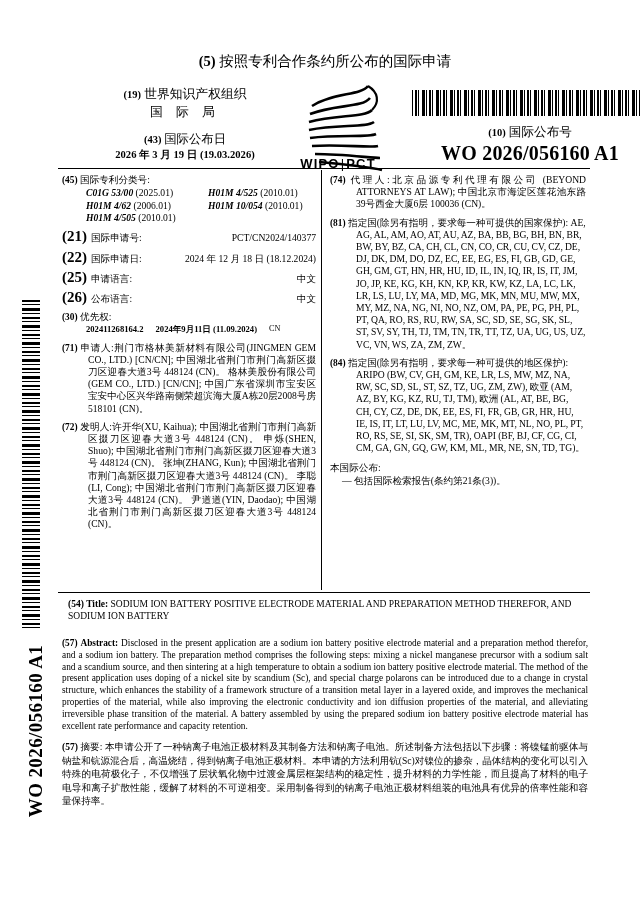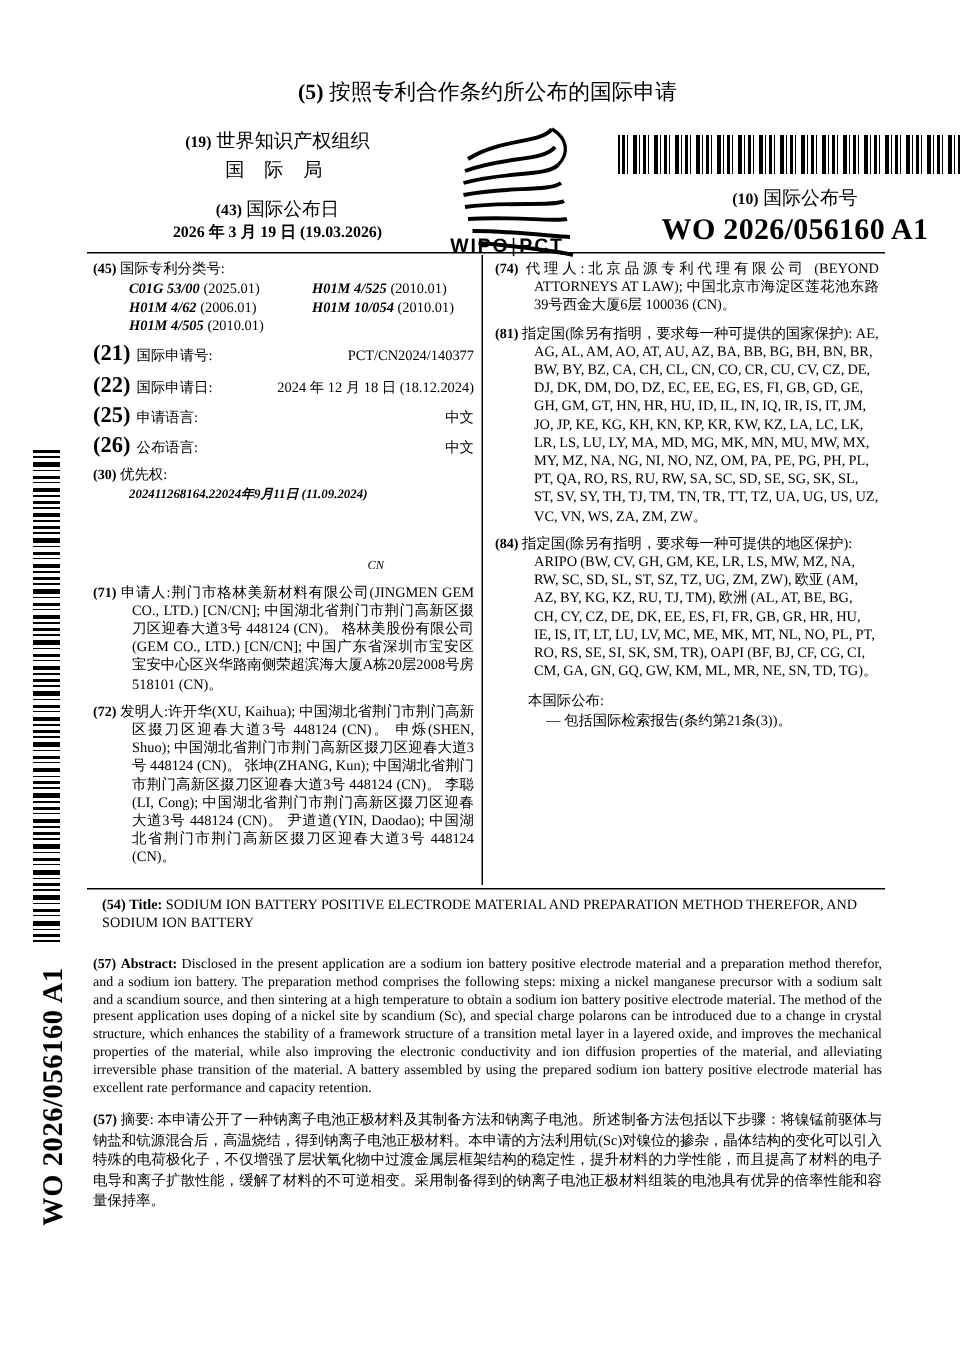--- a/index.html
+++ b/index.html
@@ -195,31 +195,31 @@
     align-items: baseline;
     margin-bottom: 6px;
   }
   .kv .tag { font-weight: bold; font-size: 15px; white-space: nowrap; }
   .kv .k { margin-left: 4px; white-space: nowrap; }
   .kv .v { margin-left: auto; text-align: right; white-space: nowrap; }
 
   .prio-row {
     padding-left: 24px;
     display: flex;
+    gap: 12px;
     font-size: 8.6px;
     font-weight: bold;
-    font-style: italic;
-  }
-  .prio-row .d2 { font-weight: normal; font-size: 8.2px; margin-top: 48px; }
+  }
+  .prio-row .d2 { font-weight: normal; font-size: 8.2px; }
 
   .para { text-align: justify; }
 
   .cc-list { text-align: justify; word-spacing: -0.3px; }
 
-  .pub-note { margin-top: 8px; margin-left: 22px; }
+  .pub-note { margin-top: 8px; }
   .pub-note .dash { padding-left: 12px; }
 
   
   #title-block {
     position: absolute;
     left: 68px; top: 598px;
     width: 526px;
     font-size: 9.5px;
     line-height: 12.4px;
   }

